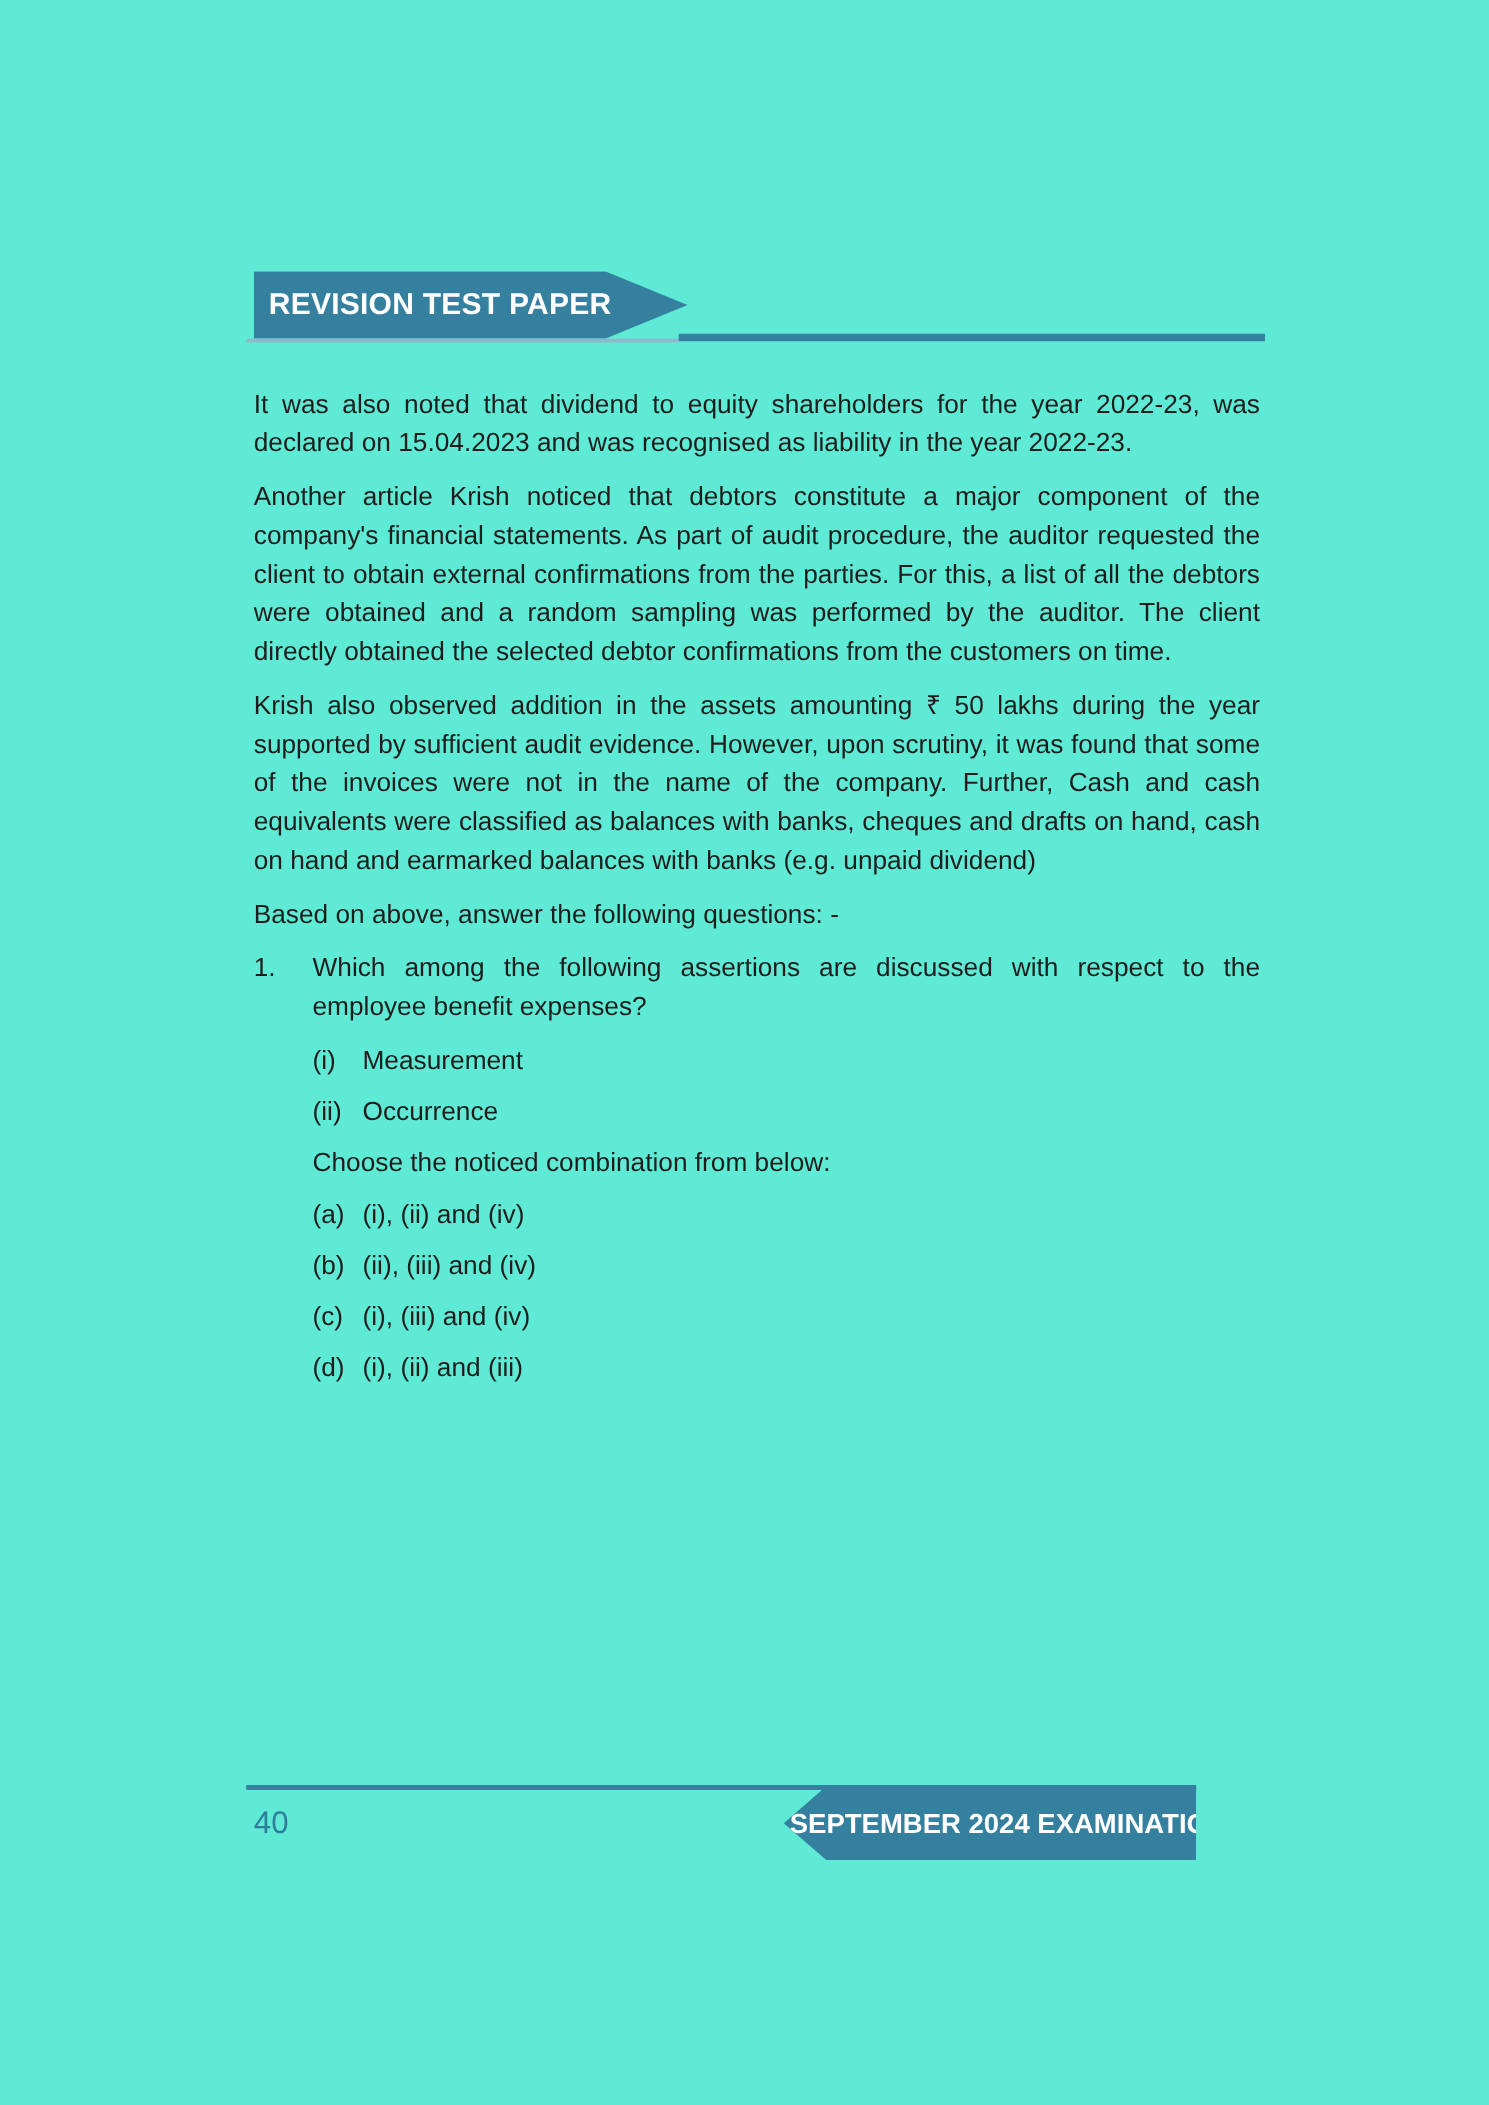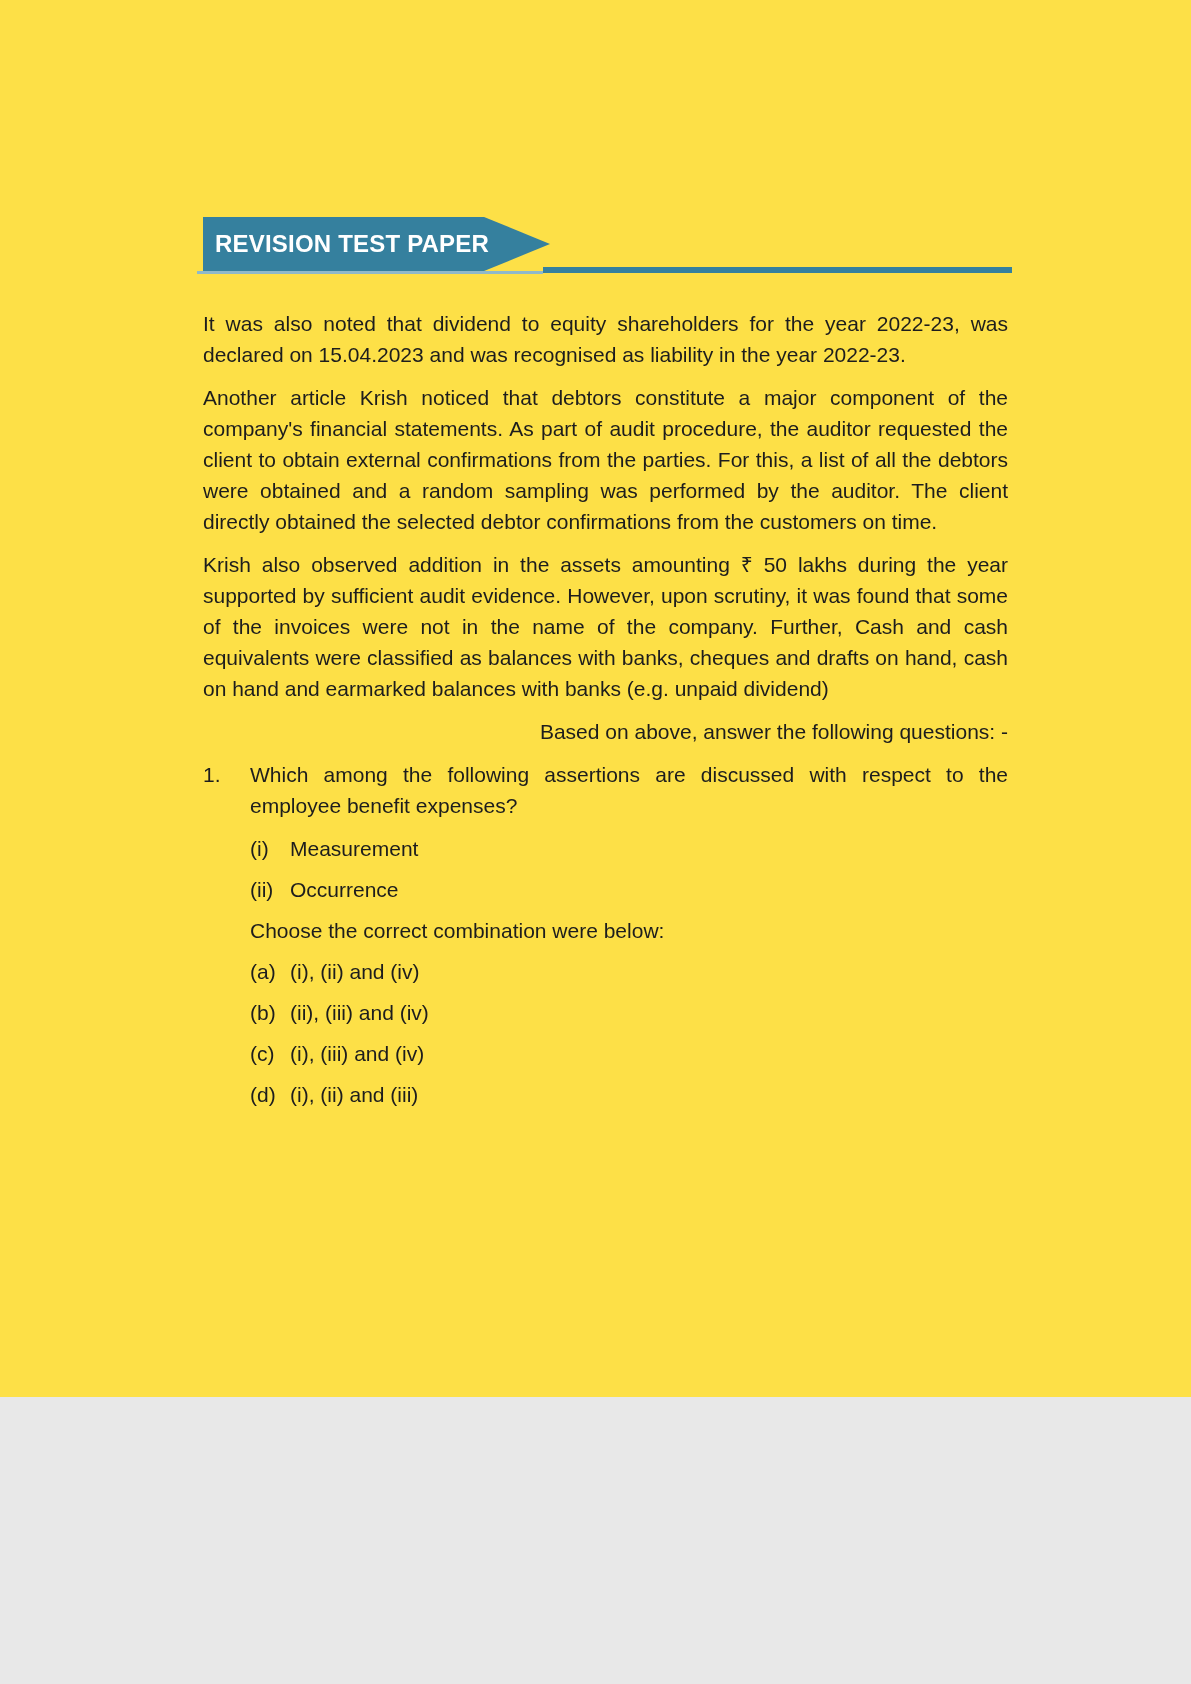--- a/index.html
+++ b/index.html
@@ -1,20 +1,20 @@
 <!DOCTYPE html>
 <html><head>
 <meta charset="utf-8">
 <style>
   html,body { margin:0; padding:0; background:#e8e8e8; }
   .page {
     position:relative;
-    width:1191px; height:1397px;
+    width:1191px; height:1684px;
     margin:0 auto;
-    background:#fde047;
+    background:#5eead4;
     font-family:"Liberation Sans", sans-serif;
     color:#1d1d1d;
     overflow:hidden;
   }
 
   
   .hdr-banner {
     position:absolute; left:203px; top:217px;
     width:347px; height:54px;
     background:#35809E;
@@ -39,21 +39,21 @@
     position:absolute; left:543px; top:267px;
     width:469px; height:6px; background:#35809E;
   }
 
   
   .content {
     position:absolute; left:203px; top:308px; width:805px;
     font-size:21px; line-height:31px; text-align:justify;
   }
   .content p { margin:0 0 12px 0; }
-  .intro { text-align:right; }
+  .intro { text-align:left; }
 
   .q-row { display:flex; margin-top:0; }
   .q-num { width:47px; flex:0 0 47px; }
   .q-body { flex:1; }
   .q-text { text-align:justify; }
 
   .sub-item { display:flex; margin:10px 0 0 0; text-align:left; }
   .sub-item .lbl { width:40px; flex:0 0 40px; }
   .choose-line { margin:10px 0 0 0 !important; text-align:left; }
 
@@ -102,21 +102,21 @@
 
         <div class="sub-item">
           <span class="lbl">(i)</span>
           <span>Measurement</span>
         </div>
         <div class="sub-item">
           <span class="lbl">(ii)</span>
           <span>Occurrence</span>
         </div>
 
-        <p class="choose-line">Choose the correct combination were below:</p>
+        <p class="choose-line">Choose the noticed combination from below:</p>
 
         <div class="sub-item">
           <span class="lbl">(a)</span>
           <span>(i), (ii) and (iv)</span>
         </div>
         <div class="sub-item">
           <span class="lbl">(b)</span>
           <span>(ii), (iii) and (iv)</span>
         </div>
         <div class="sub-item">

